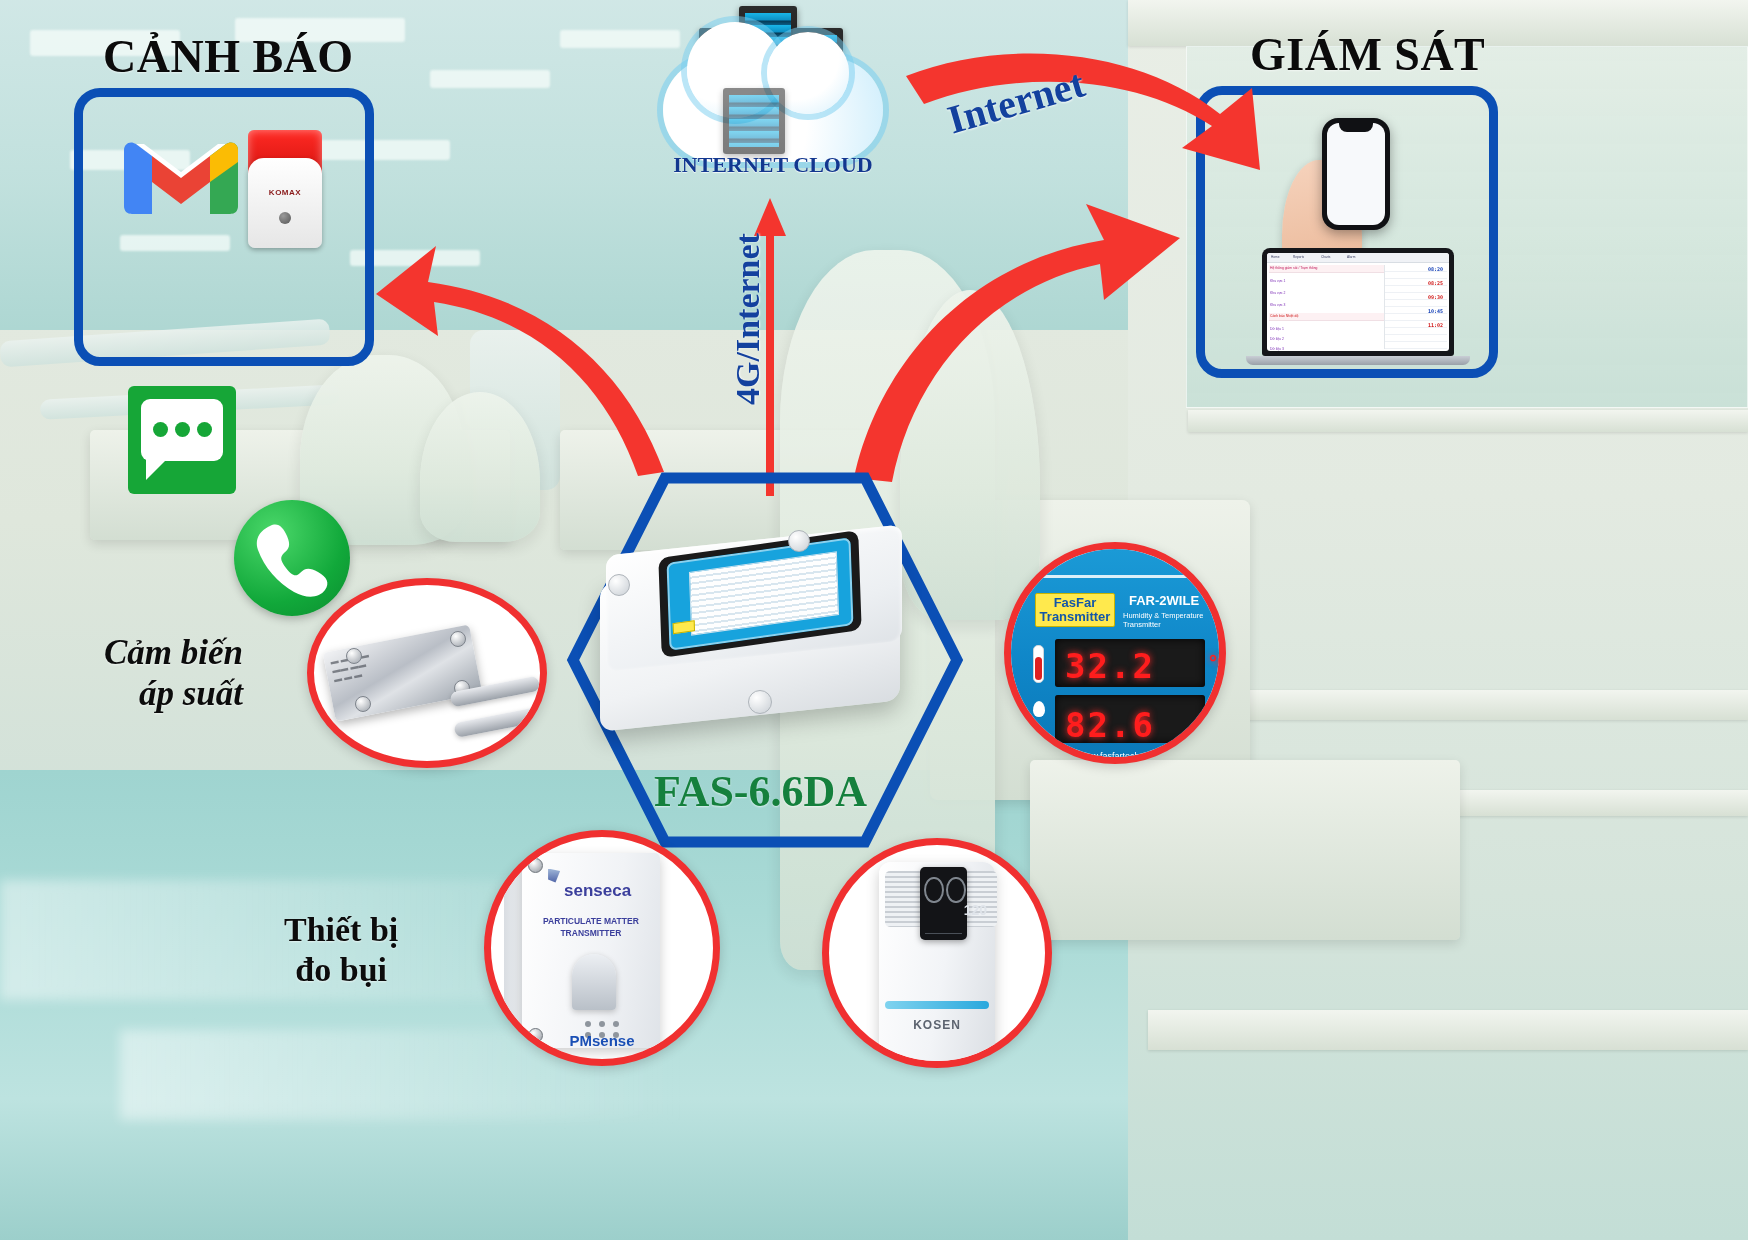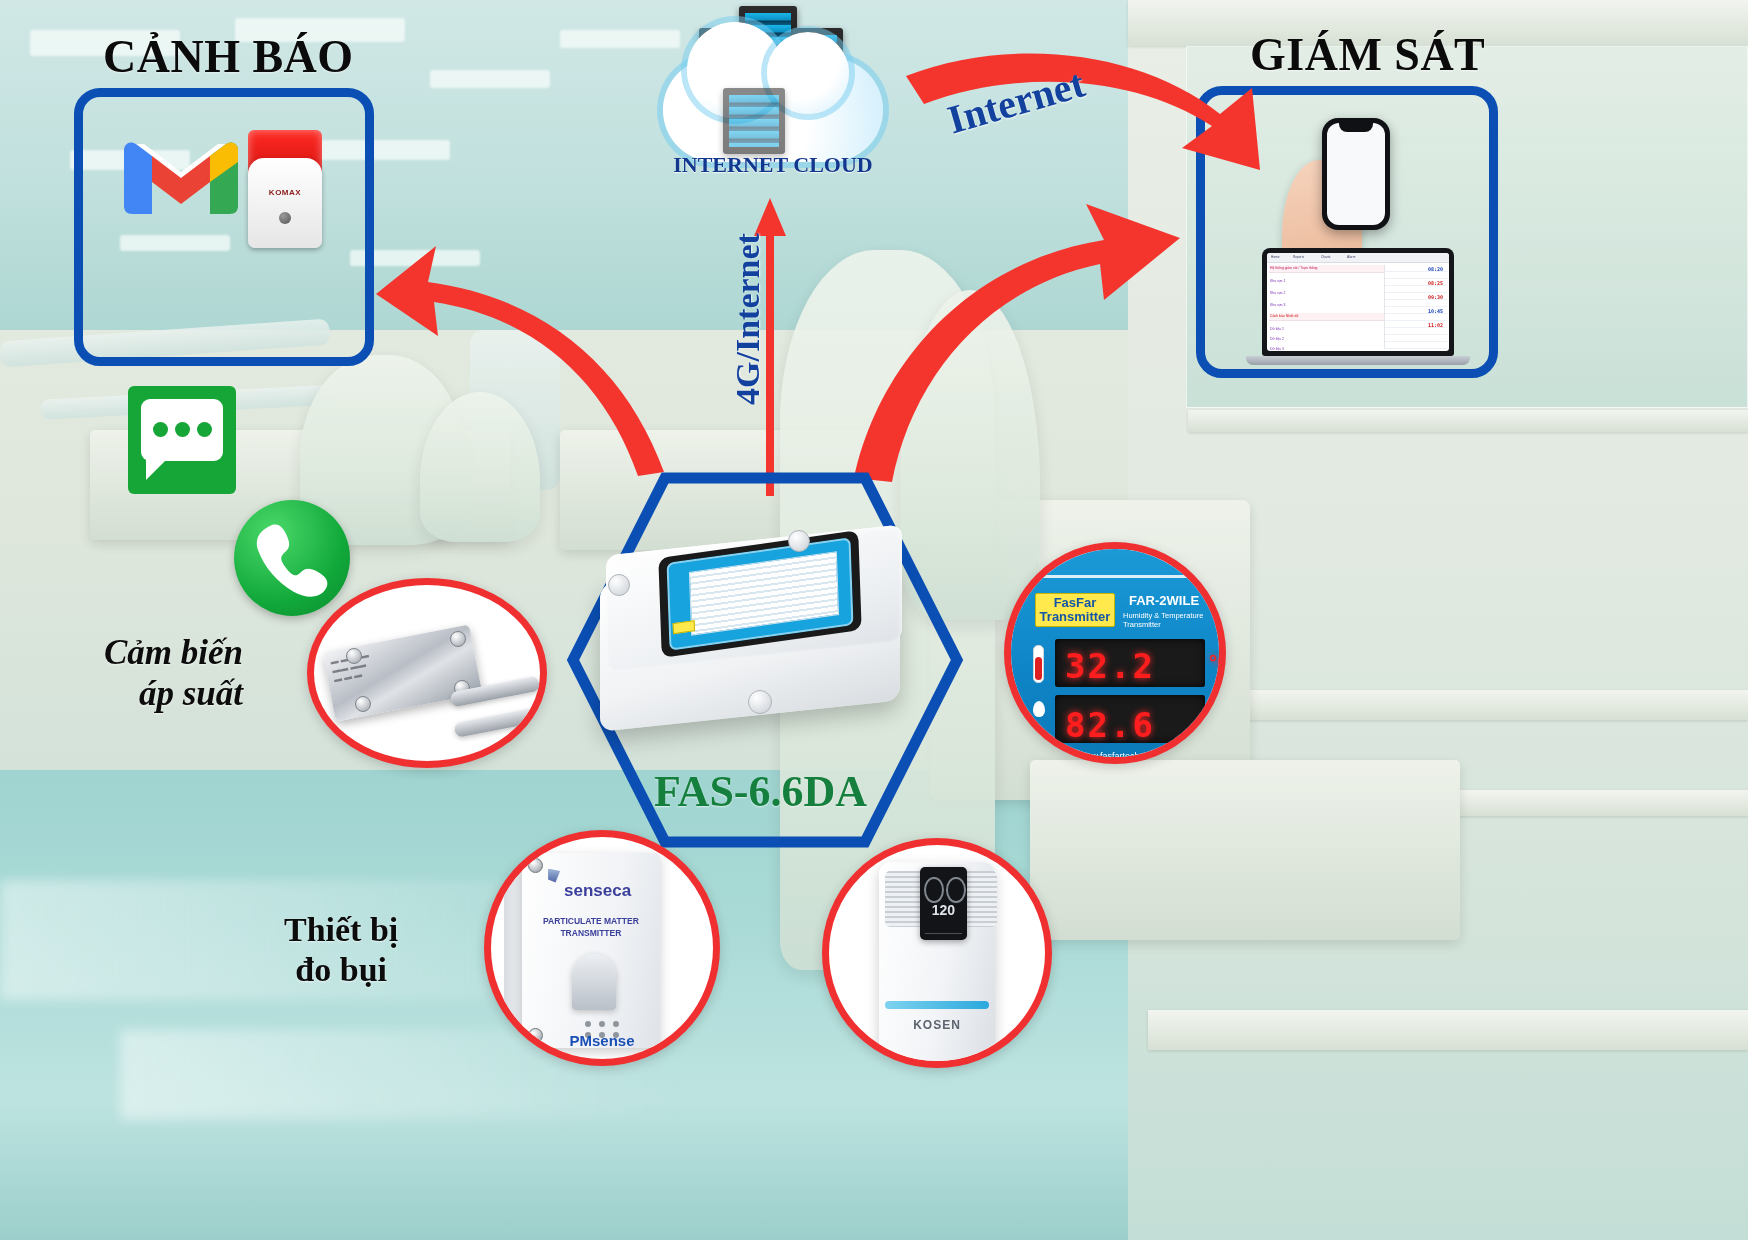--- a/index.html
+++ b/index.html
@@ -455,20 +455,20 @@
     <div style="text-align:center;">đo bụi</div>
   </div>
 
   <div class="circle-dev" style="left:822px;top:838px;width:230px;height:230px;">
     <div class="ap-body"></div>
     <div class="ap-grill" style="left:26%;top:12%;width:18%;height:26%;"></div>
     <div class="ap-grill" style="left:62%;top:12%;width:16%;height:26%;"></div>
     <div class="ap-screen" style="left:42%;top:10%;width:22%;height:34%;">
       <div class="ap-dial" style="left:10%;top:14%;width:32%;height:30%;"></div>
       <div class="ap-dial" style="left:56%;top:14%;width:32%;height:30%;"></div>
-      <div class="ap-num" style="top:48%;font-size:14px;">120</div>
+      <div class="ap-num" style="top:48%;font-size:14px;padding-left:32px;">120</div>
       <div style="position:absolute;left:12%;bottom:8%;width:76%;height:1px;background:#4a5058;"></div>
     </div>
     <div class="ap-blue" style="left:26%;top:72%;width:48%;"></div>
     <div class="ap-brand" style="top:80%;font-size:12px;">KOSEN</div>
   </div>
 
 </div>
 
 </body></html>

